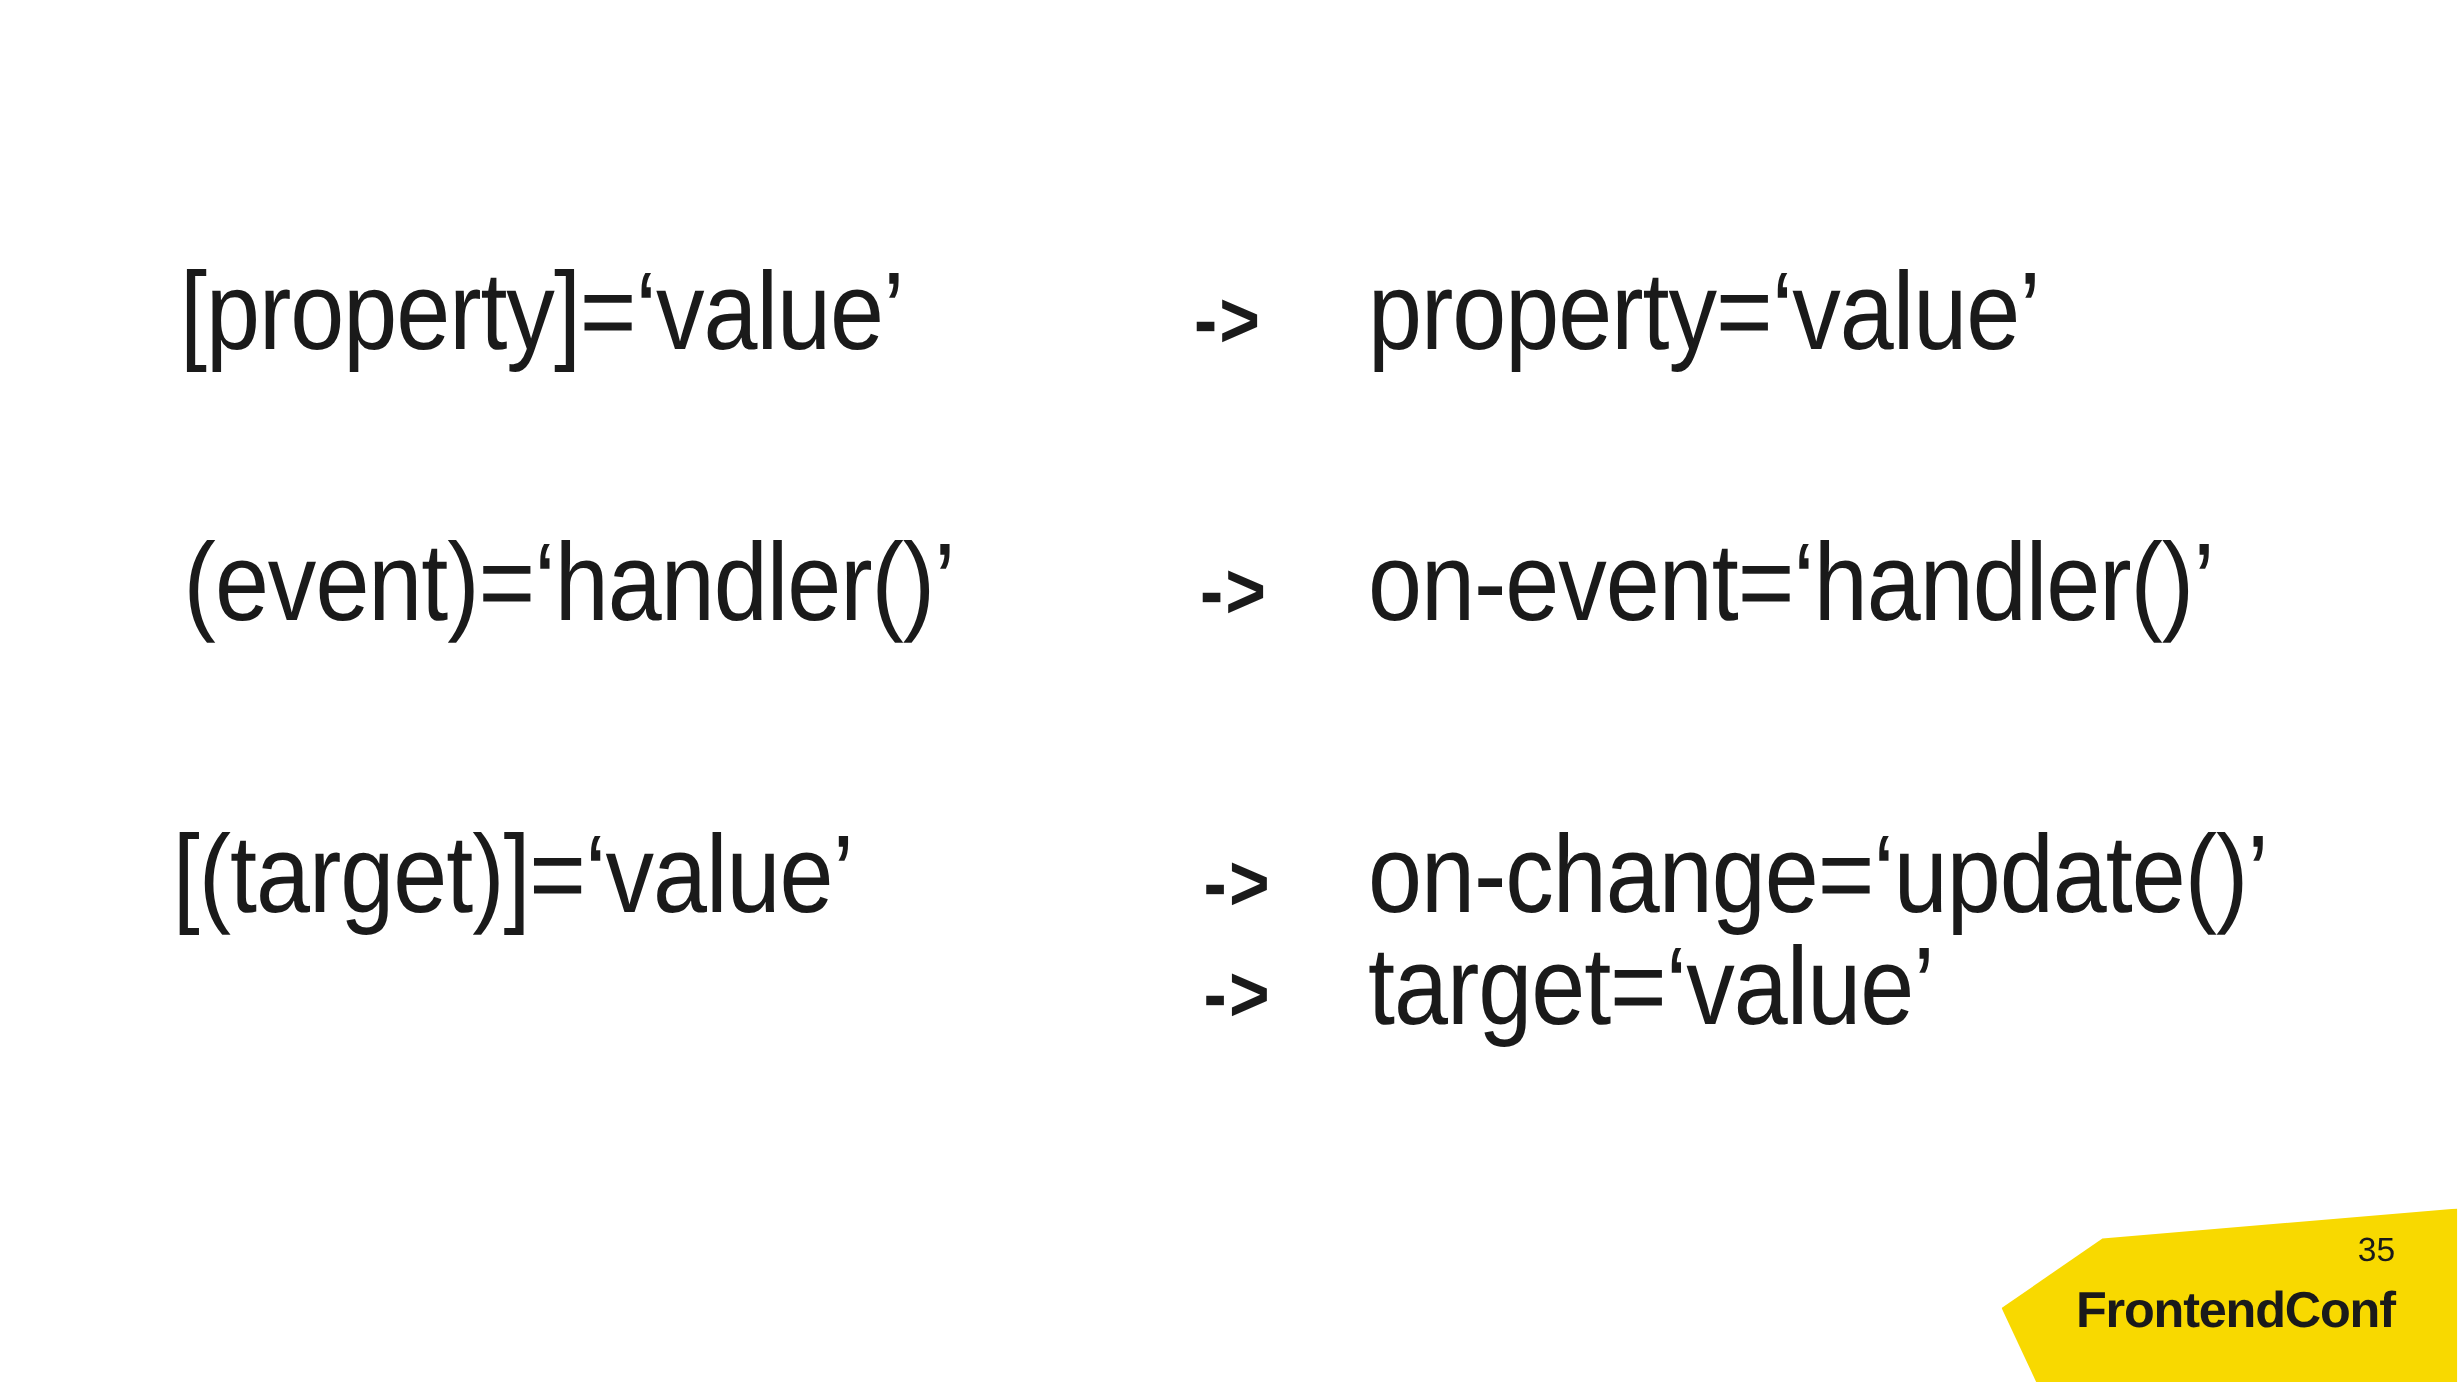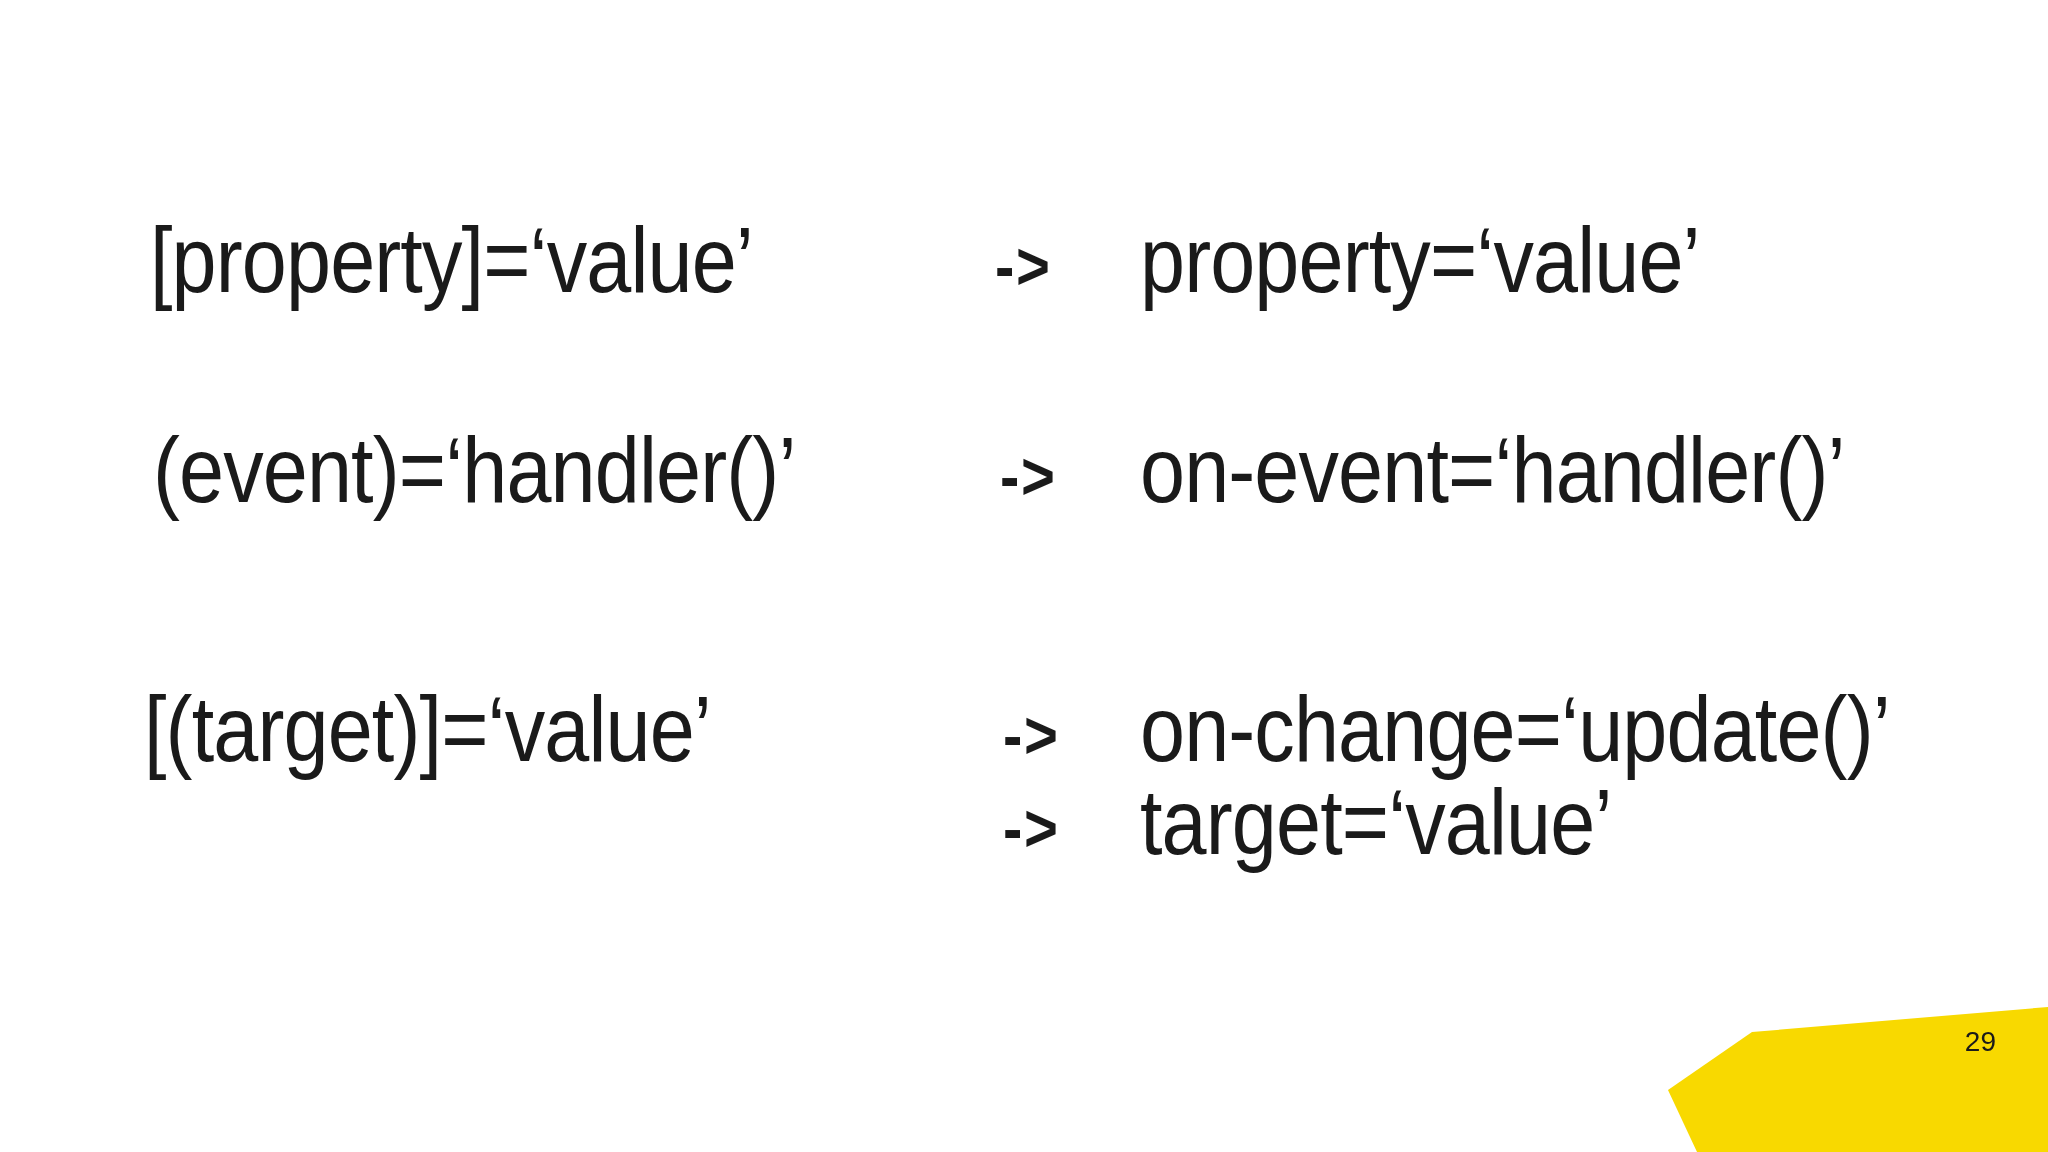--- a/index.html
+++ b/index.html
@@ -70,34 +70,35 @@
 <body>
 
 <div class="slide">
 
   <div class="row" style="top:210px">
     <span class="code" style="left:150px">[property]=‘value’</span>
     <span class="code arrow" style="left:995px">-&gt;</span>
     <span class="code" style="left:1140px">property=‘value’</span>
   </div>
 
-  <div class="row" style="top:420px">
+  <div class="row" style="top:436px">
     <span class="code" style="left:153px">(event)=‘handler()’</span>
     <span class="code arrow" style="left:1000px">-&gt;</span>
     <span class="code" style="left:1140px">on-event=‘handler()’</span>
   </div>
 
   <div class="row" style="top:679px">
     <span class="code" style="left:144px">[(target)]=‘value’</span>
     <span class="code arrow" style="left:1003px">-&gt;</span>
     <span class="code" style="left:1140px">on-change=‘update()’</span>
   </div>
 
   <div class="row" style="top:772px">
     <span class="code arrow" style="left:1003px">-&gt;</span>
     <span class="code" style="left:1140px">target=‘value’</span>
   </div>
 
   <div class="badge">
-    <span class="page-num">29</span>
+    <span class="page-num">35</span>
+    <span class="brand">FrontendConf</span>
   </div>
 
 </div>
 
 </body></html>

